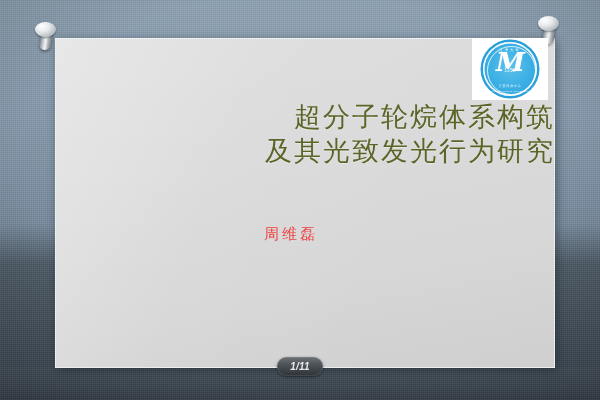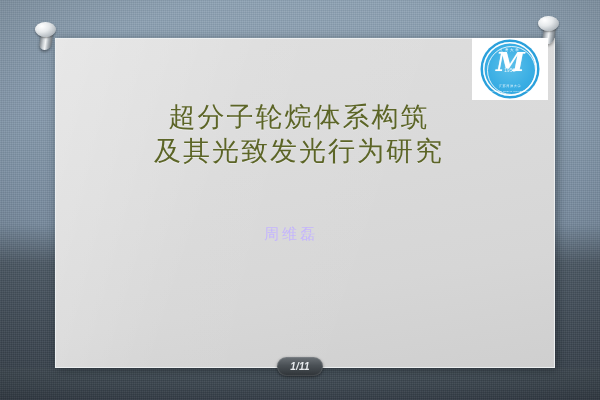--- a/index.html
+++ b/index.html
@@ -178,29 +178,30 @@
   }
   .title-line {
     font-family: "DejaVu Sans", "Liberation Sans", sans-serif;
     font-size: 27px;
     line-height: 34px;
     color: #5c6527;
     letter-spacing: 2px;
     white-space: nowrap;
     text-shadow: 0 1px 0 rgba(255,255,255,0.35);
     margin-left: -12px;
+    text-align: right;
   }
   .author {
     position: absolute;
     left: 55px; top: 225px;
     width: 500px;
     text-align: center;
     font-family: "DejaVu Sans", "Liberation Sans", sans-serif;
     font-size: 15px;
-    color: #c4b5fd;
+    color: #ef4444;
     letter-spacing: 3px;
     margin-left: -14px;
   }
   .date {
     position: absolute;
     left: 398px; top: 298px;
     font-family: "DejaVu Sans", "Liberation Sans", sans-serif;
     font-size: 14px;
     color: #6b7334;
     letter-spacing: 0.5px;

